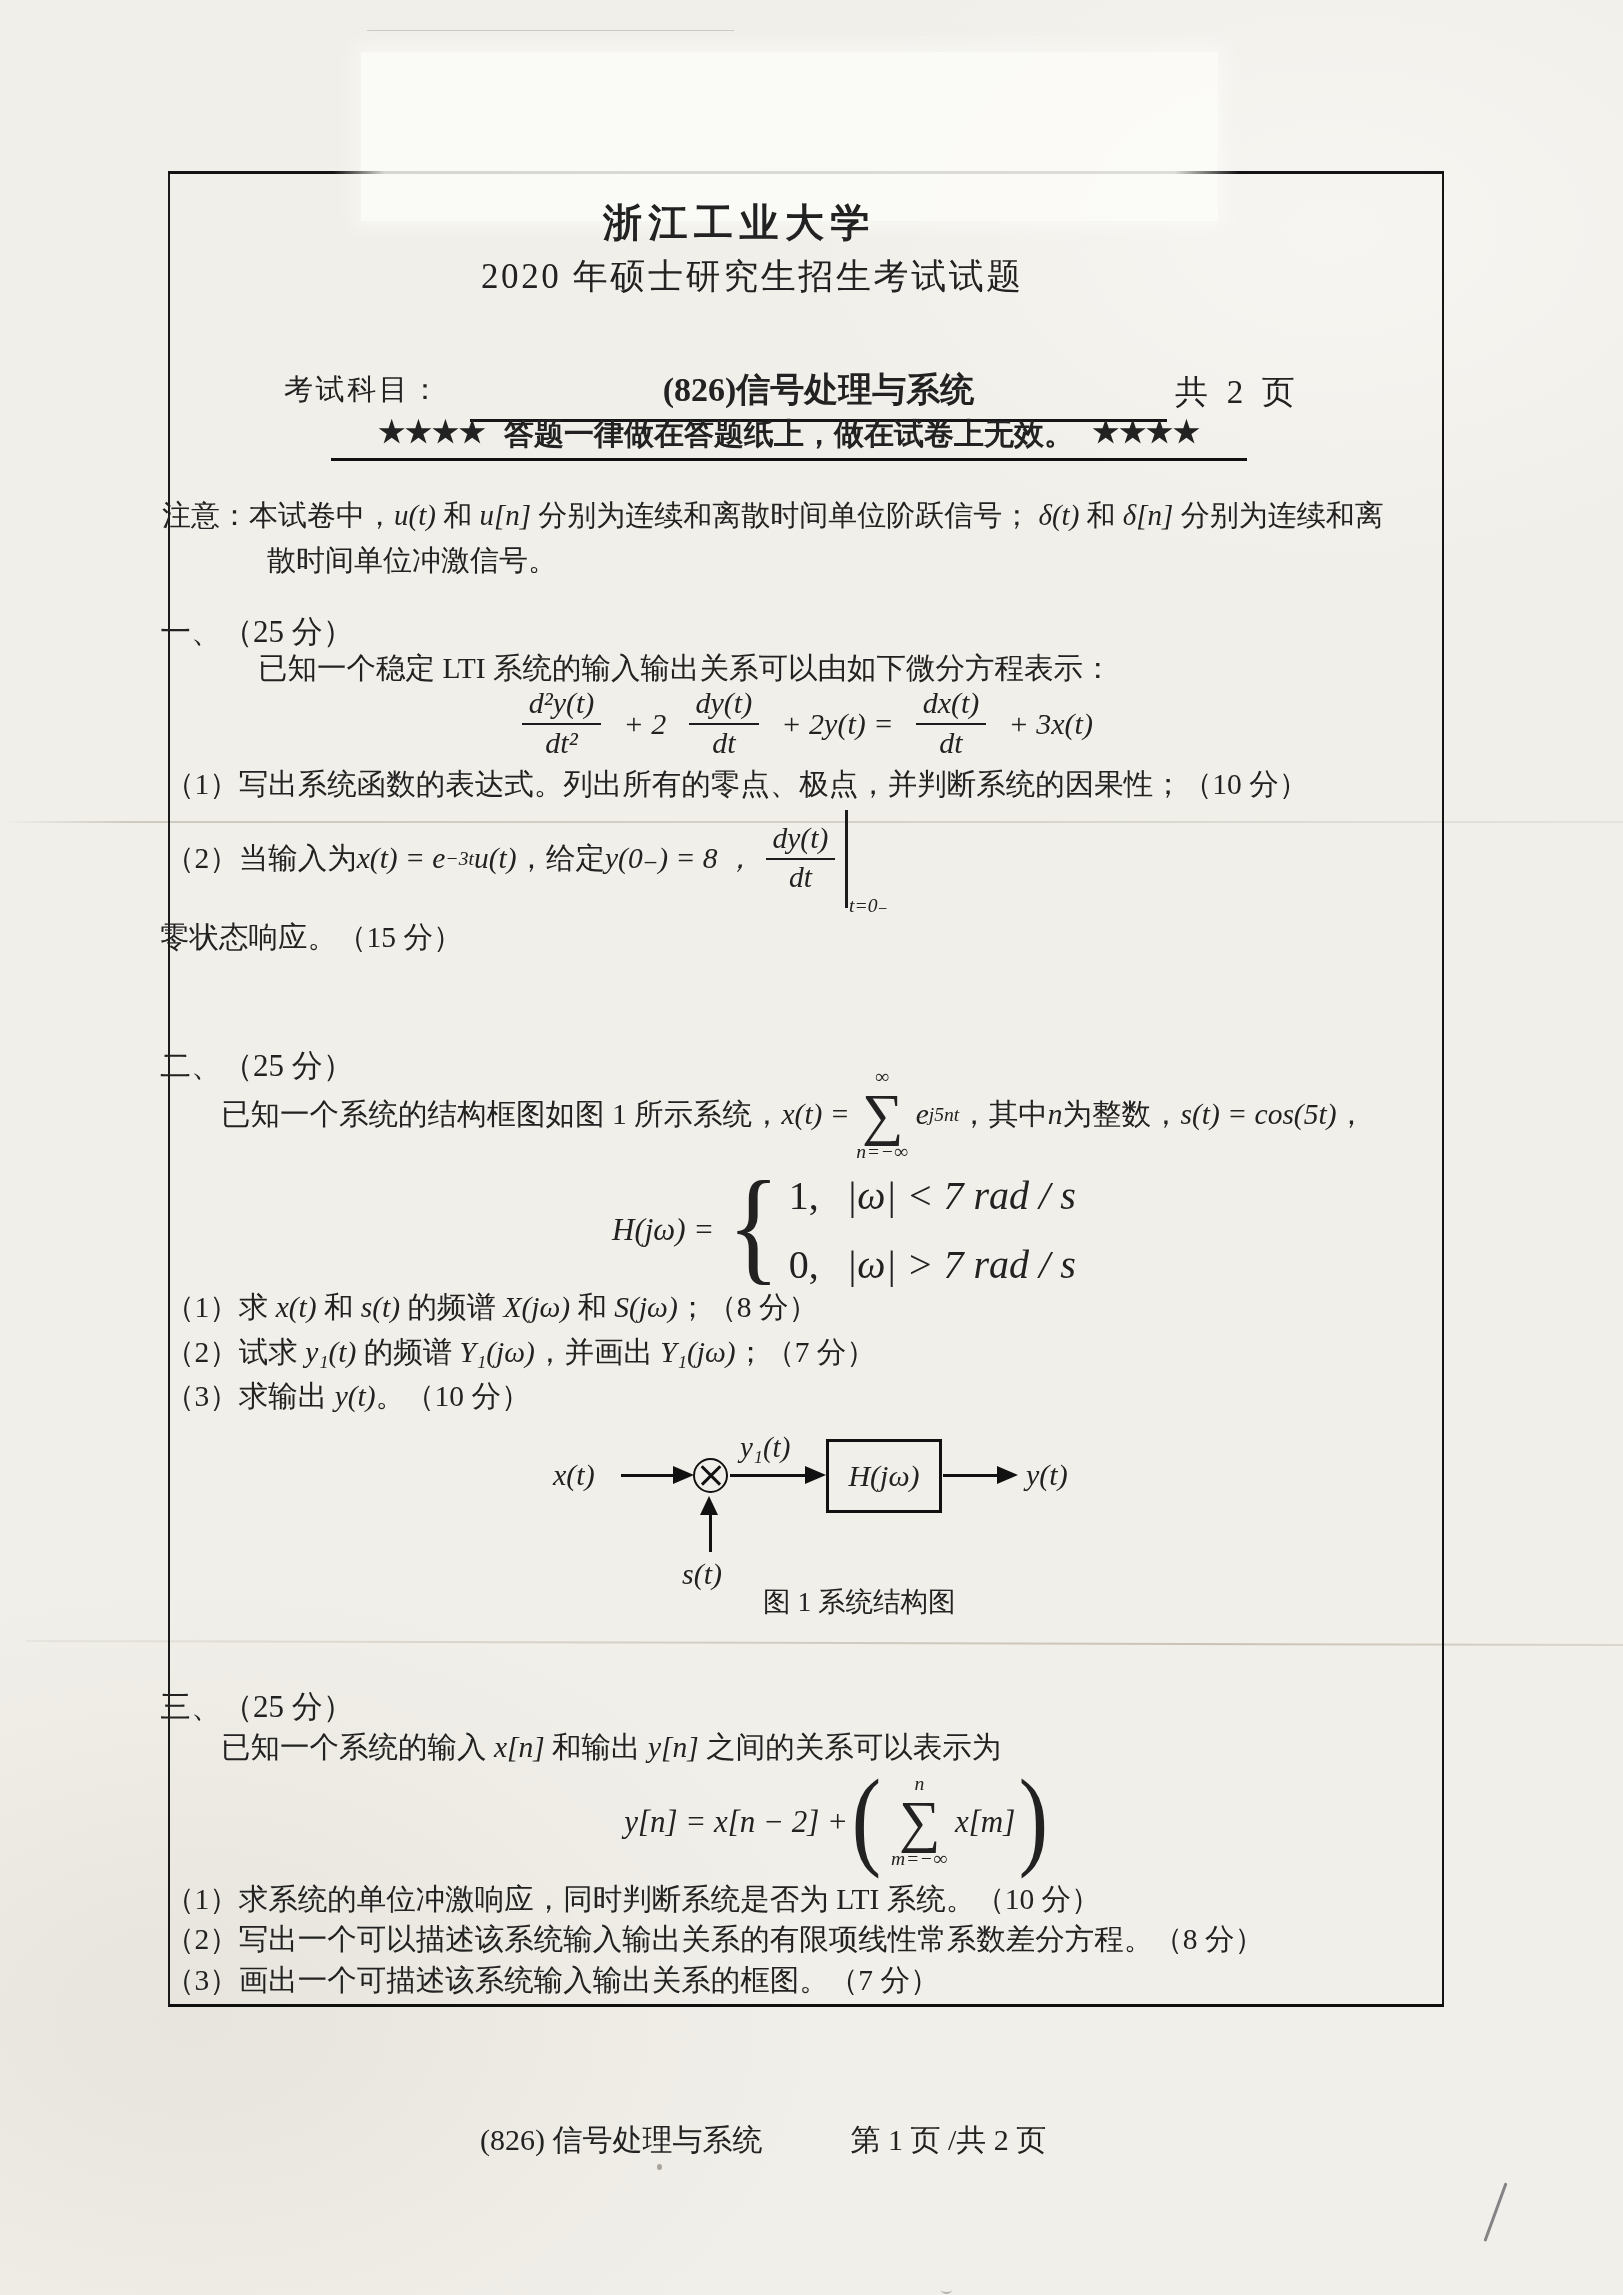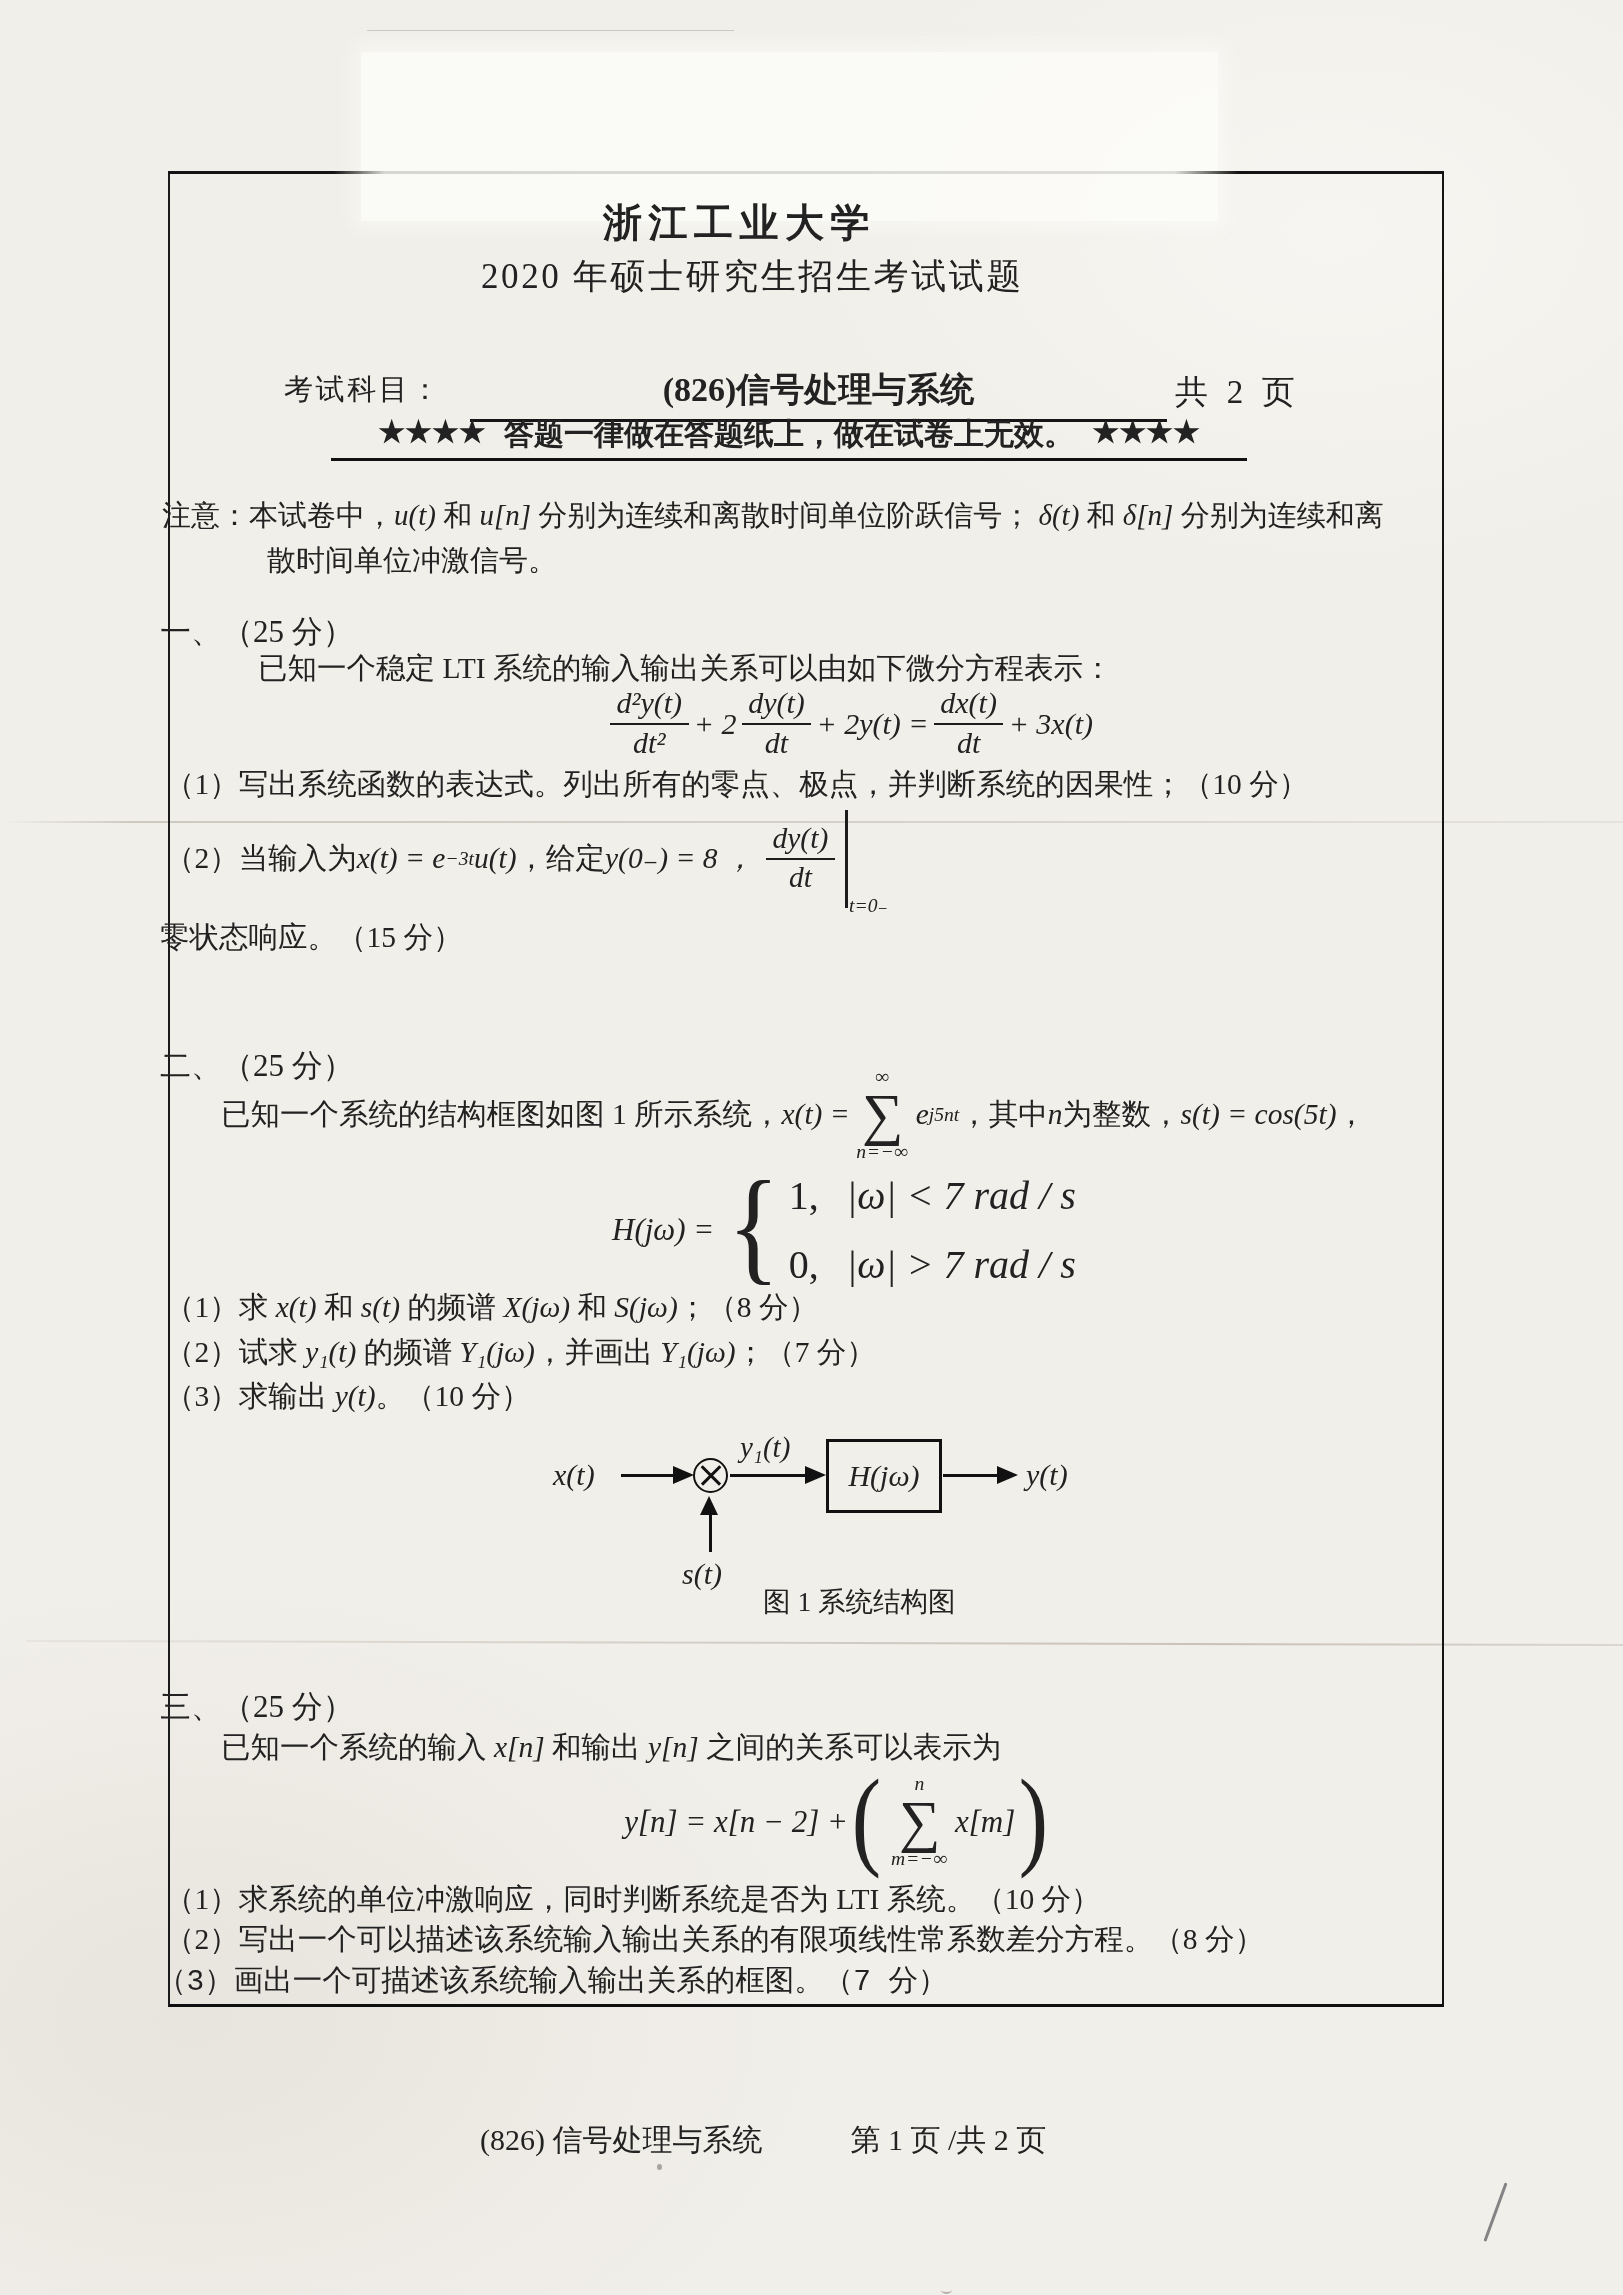--- a/index.html
+++ b/index.html
@@ -42,38 +42,38 @@
   #stars-underline { left:331px; top:458px; width:916px; height:3.3px; background:#111; }
 
   
   #notice-line1 { left:162px; top:496px; font-size:29px; }
   #notice-line2 { left:267px; top:541px; font-size:29px; }
 
   
   .line { font-size:29.5px; }
   #p1-heading { left:160px; top:611px; font-size:31px; }
   #p1-intro  { left:234px; top:649px;margin-left:24px; }
-  #p1-eq { left:517px; top:681px; width:576px; height:85px; display:flex; align-items:center; justify-content:flex-end; font-size:30px; }
+  #p1-eq { left:517px; top:681px; width:576px; height:85px; display:flex; align-items:center; justify-content:space-between; font-size:30px; }
   #p1-q1 { left:165px; top:765px; }
   #p1-q2 { left:165px; top:806px; height:105px; display:flex; align-items:center; }
   #p1-q2tail { left:160px; top:918px; }
 
   #p2-heading { left:160px; top:1045px; font-size:31px; }
   #p2-intro { left:221px; top:1064px; height:101px; display:flex; align-items:center; }
   #p2-heq { left:612px; top:1169px; height:121px; display:flex; align-items:center; font-size:31px; }
   #p2-q1 { left:165px; top:1288px; }
   #p2-q2 { left:165px; top:1333px; }
   #p2-q3 { left:165px; top:1377px; }
 
   #p3-heading { left:160px; top:1686px; font-size:31px; }
   #p3-intro { left:221px; top:1728px; }
   #p3-eq { left:576px; top:1764px; width:524px; height:115px; display:flex; align-items:center; justify-content:center; font-size:31px; }
   #p3-q1 { left:165px; top:1880px; }
   #p3-q2 { left:165px; top:1920px; }
-  #p3-q3 { left:157px; top:1961px;font-family:Liberation Mono, monospace; }
+  #p3-q3 { left:165px; top:1961px; }
 
   #footer { left:480px; top:2072px; display:flex; gap:88px; font-size:30px;margin-top:48px; }
 
   
   .mi { font-style:italic; }
   .frac { display:inline-flex; flex-direction:column; align-items:center; vertical-align:middle; margin:0 5.2px; line-height:1.15; }
   .frac .num { padding:0 6.5px 2.6px; border-bottom:2.6px solid #1c1c1c; }
   .frac .den { padding-top:1.3px; }
   .sum { display:inline-flex; flex-direction:column; align-items:center; vertical-align:middle; line-height:1; margin:0 6.5px; }
   .sum .slim { font-size:19.6px; font-style:italic; letter-spacing:0.7px; }

